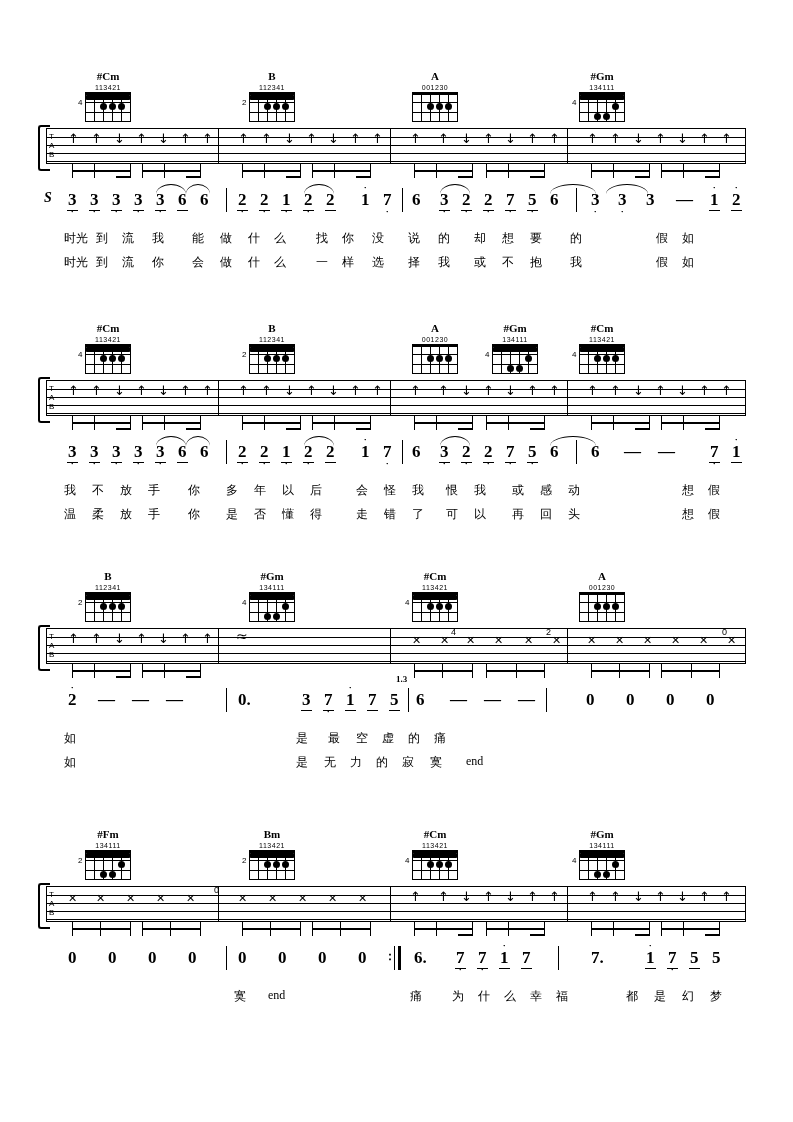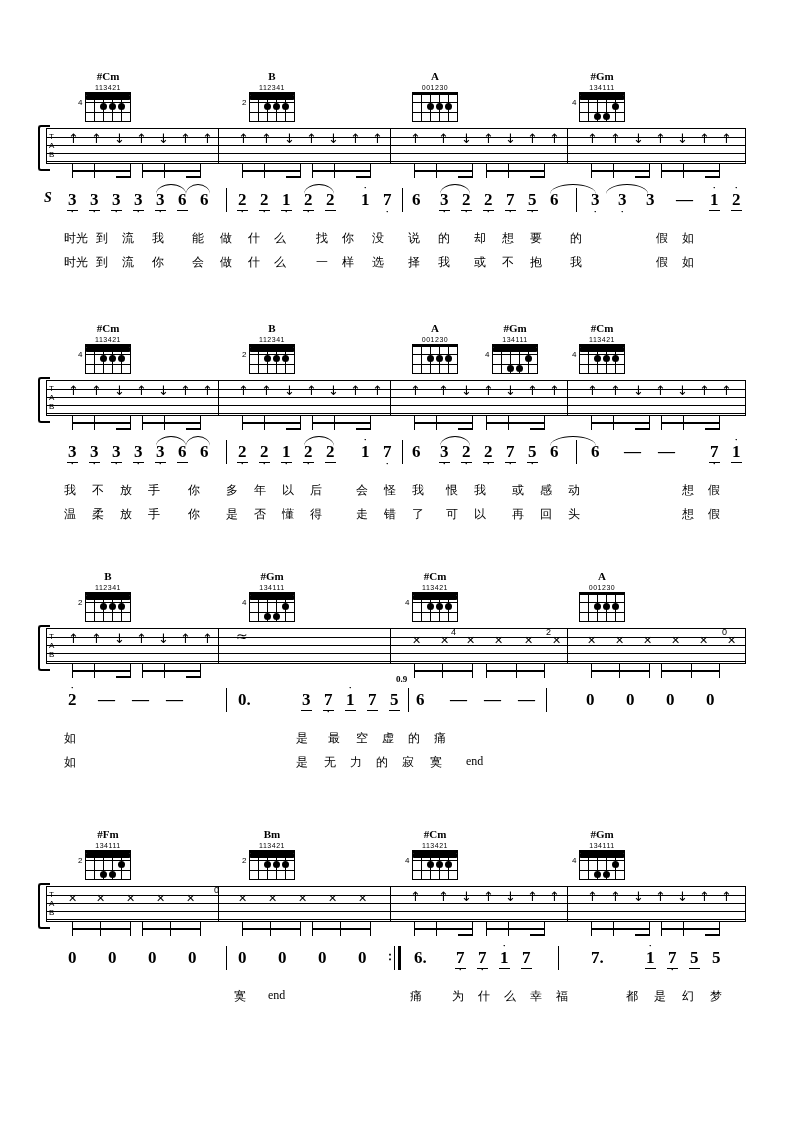--- a/index.html
+++ b/index.html
@@ -780,21 +780,21 @@
       <div class="vbar" style="left:362px;top:-2px;height:24px;"></div>
       <div class="n" style="left:370px;">6</div>
       <div class="n" style="left:404px;">—</div>
         <div class="n" style="left:438px;">—</div>
         <div class="n" style="left:472px;">—</div>
       <div class="vbar" style="left:500px;top:-2px;height:24px;"></div>
       <div class="n" style="left:540px;">0</div>
         <div class="n" style="left:580px;">0</div>
       <div class="n" style="left:620px;">0</div>
         <div class="n" style="left:660px;">0</div>
-      <div class="tabmark" style="position:absolute;left:350px;top:-16px;font-size:9px;">0.9</div>
+      <div class="tabmark" style="position:absolute;left:350px;top:-16px;font-size:9px;">1.3</div>
     </div>
 
     <div class="lyrics" style="margin-top:10px;">
       <div class="ly" style="left:18px;">如</div>
       <div class="ly" style="left:250px;">是</div>
       <div class="ly" style="left:282px;">最</div>
       <div class="ly" style="left:310px;">空</div>
       <div class="ly" style="left:336px;">虚</div>
       <div class="ly" style="left:362px;">的</div>
       <div class="ly" style="left:388px;">痛</div>

